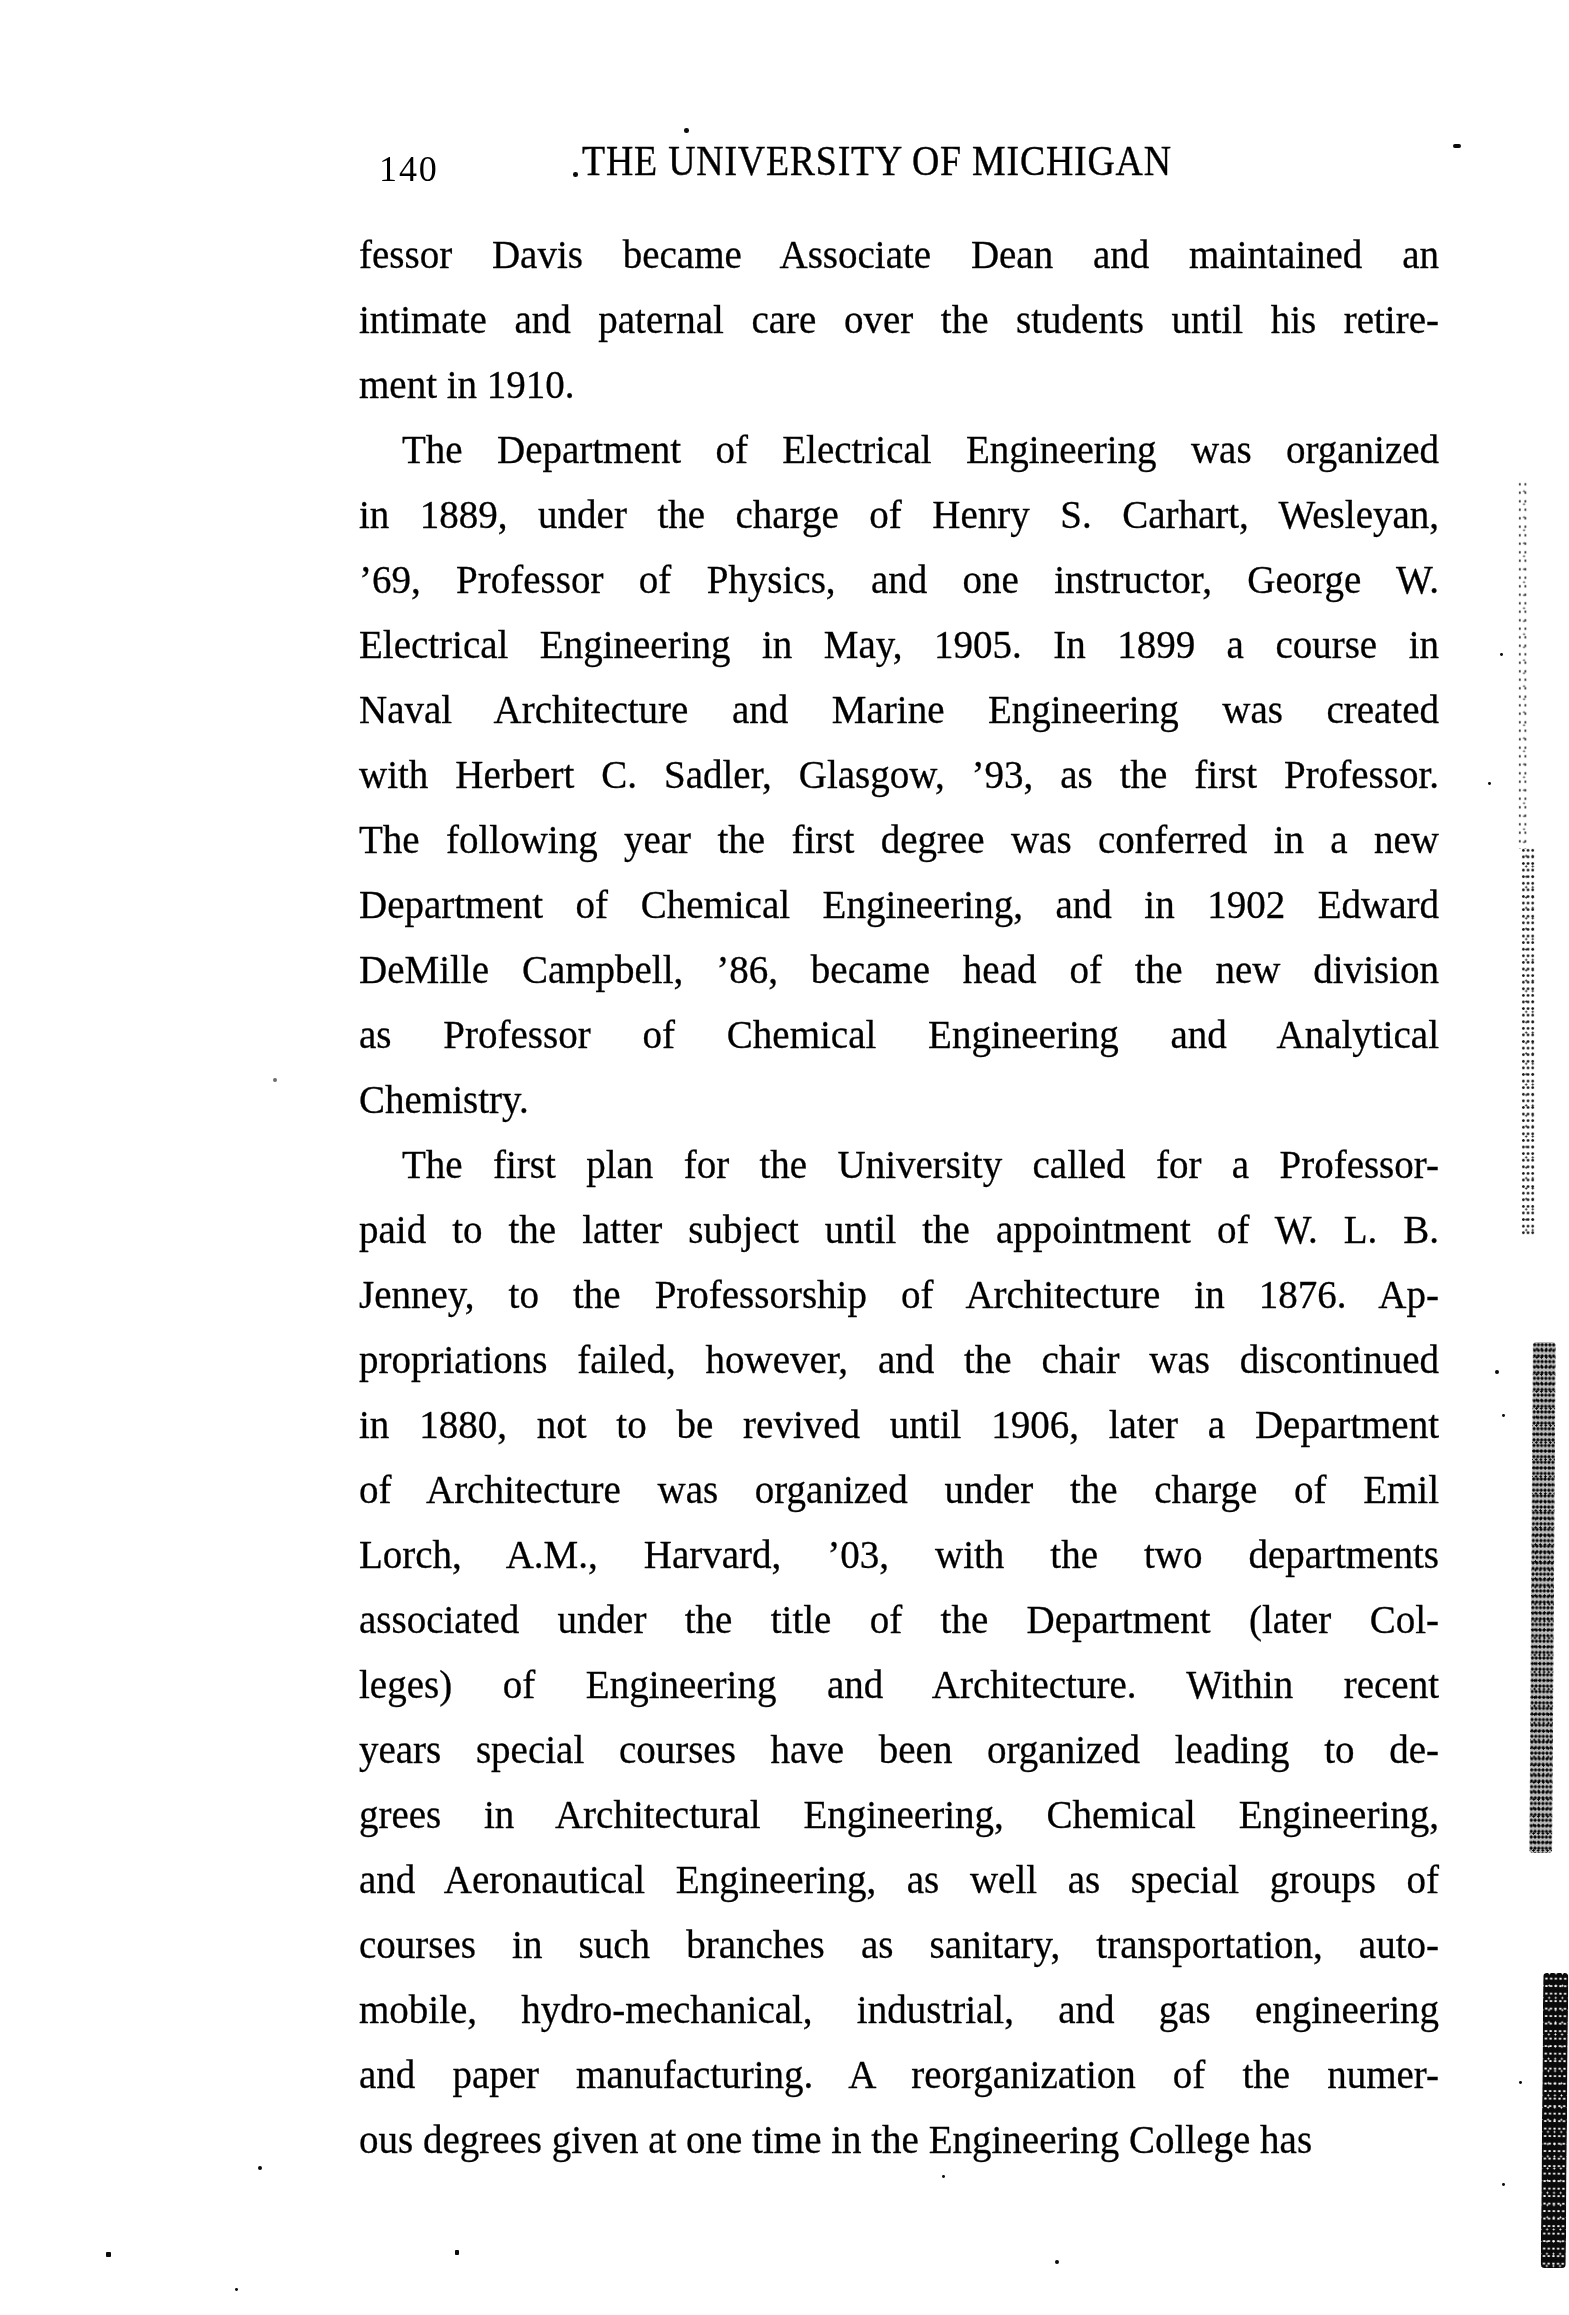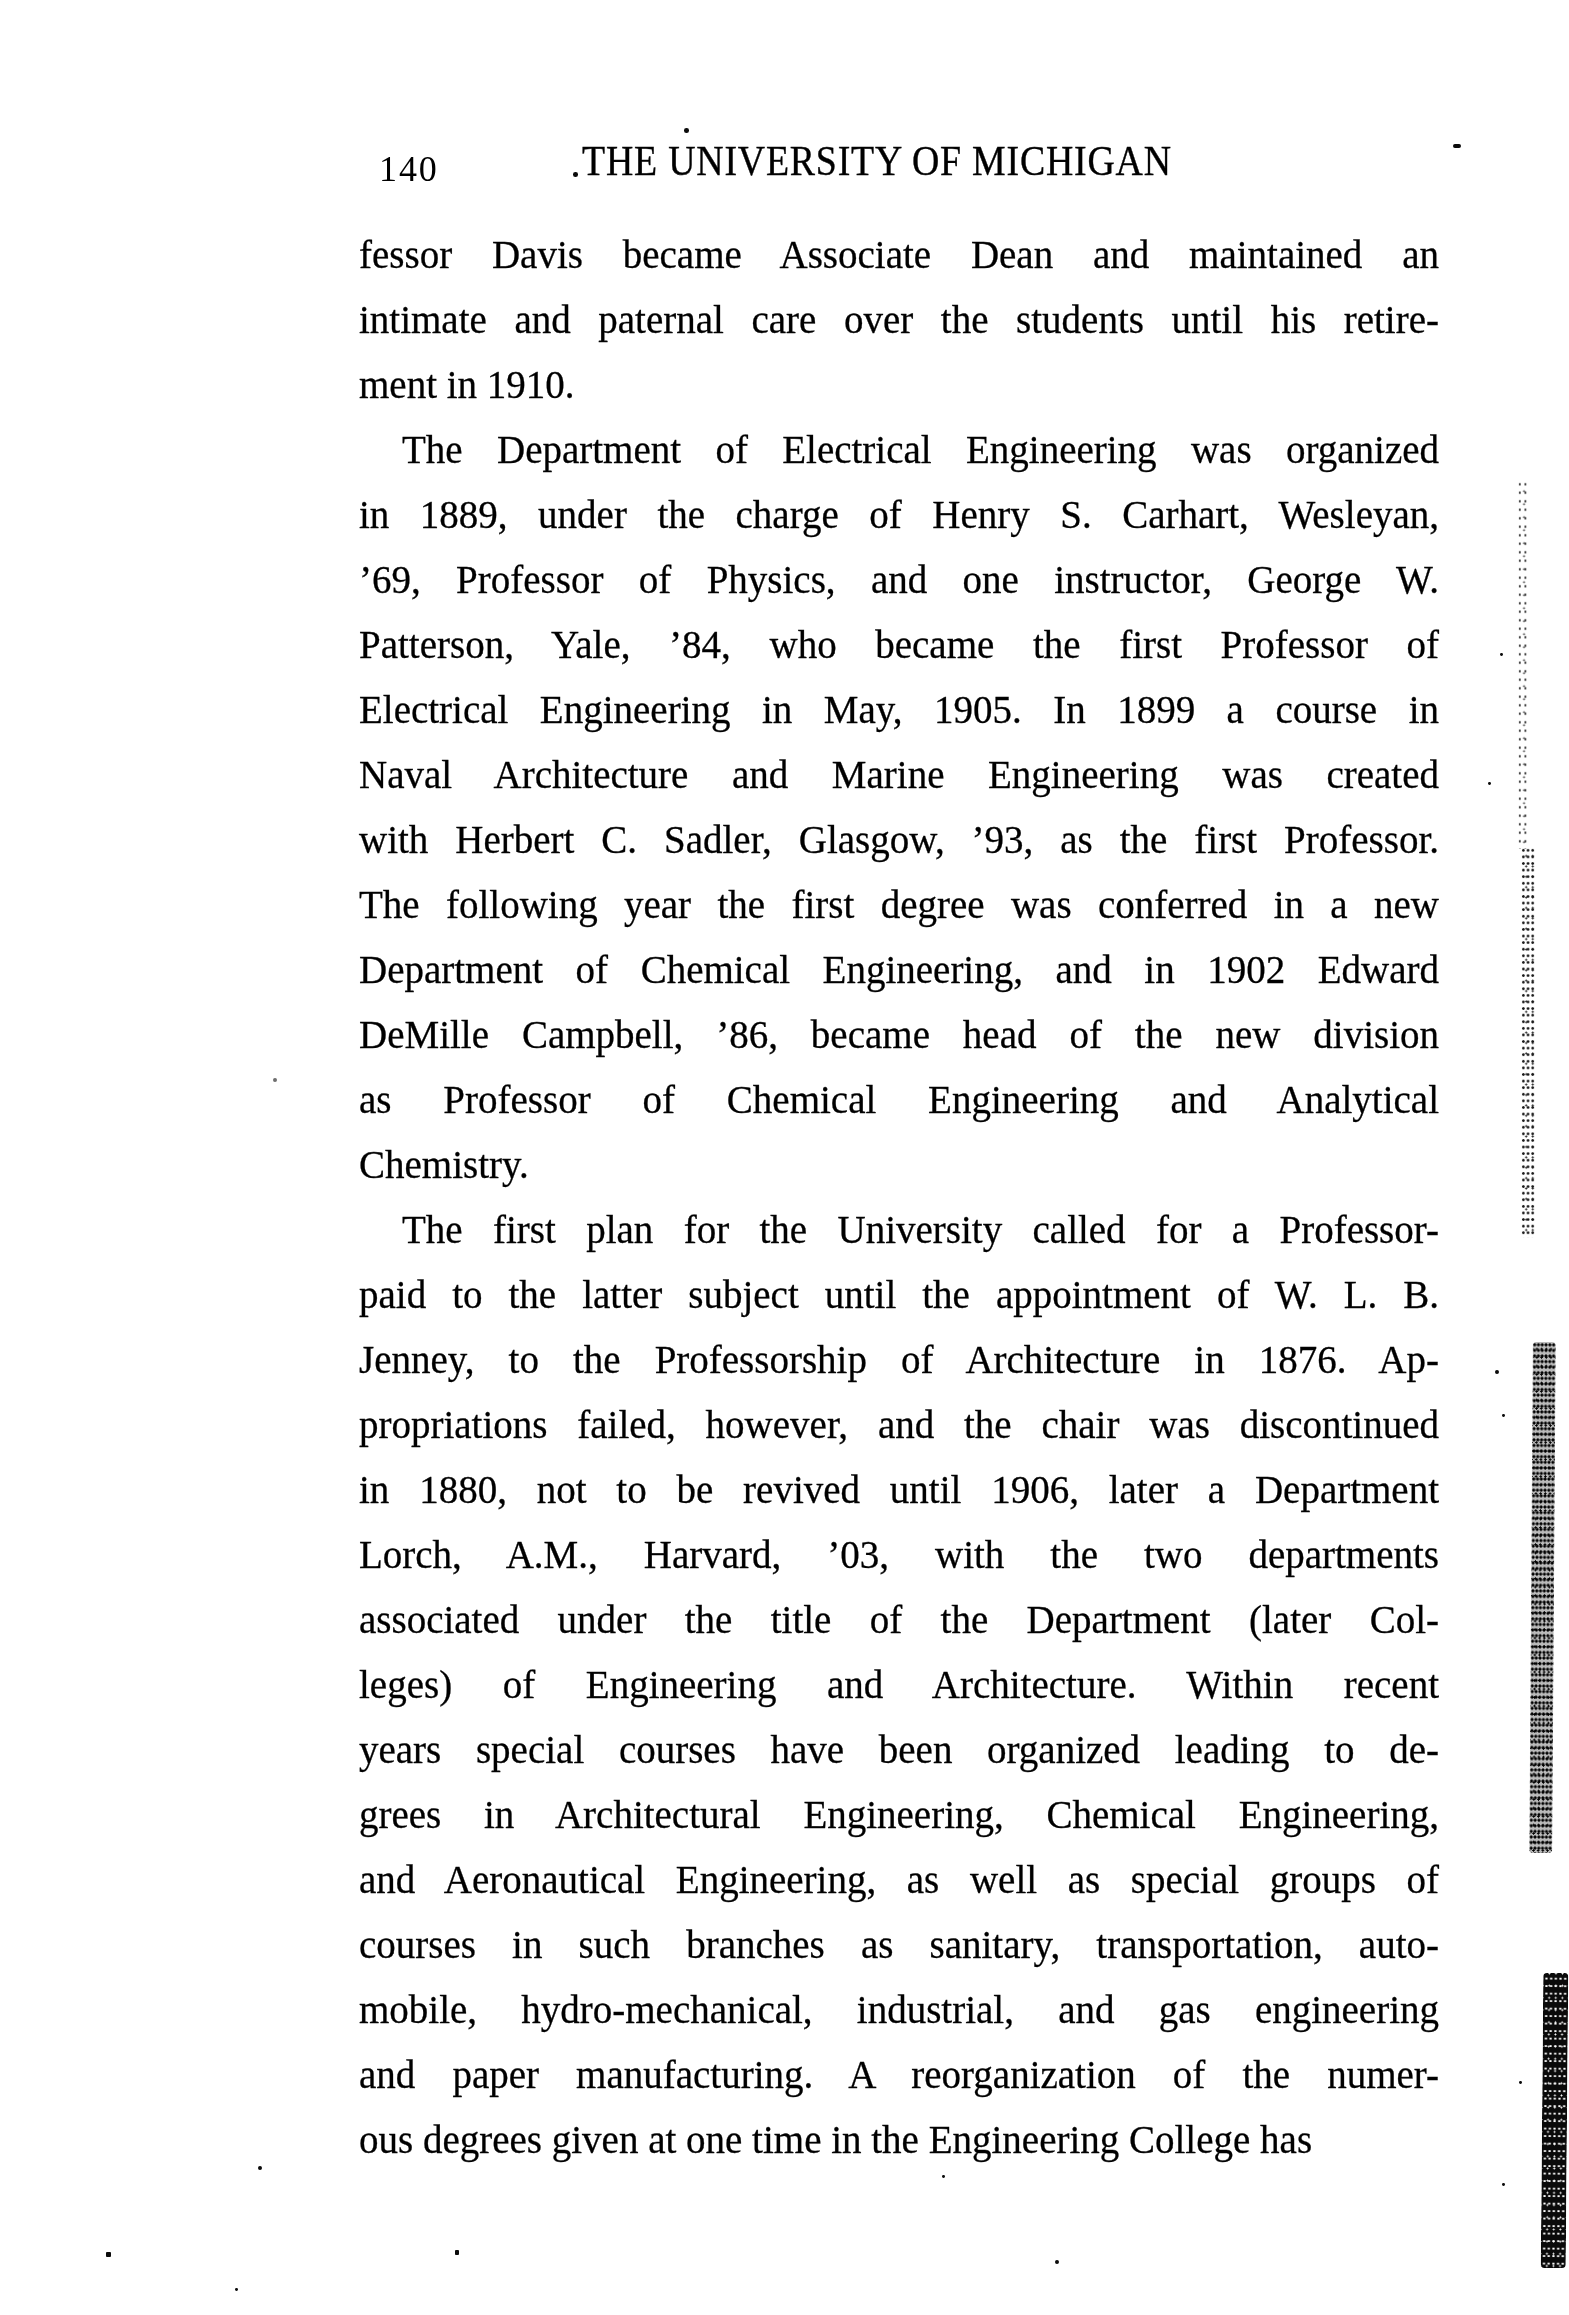--- a/index.html
+++ b/index.html
@@ -103,34 +103,34 @@
   <div id="pagenum">140</div>
   <div id="runtitle">THE UNIVERSITY OF MICHIGAN</div>
 
   <div id="bodytext">
     <div class="ln">fessor Davis became Associate Dean and maintained an</div>
     <div class="ln">intimate and paternal care over the students until his retire-</div>
     <div class="ln last">ment in 1910.</div>
     <div class="ln ind">The Department of Electrical Engineering was organized</div>
     <div class="ln">in 1889, under the charge of Henry S. Carhart, Wesleyan,</div>
     <div class="ln">’69, Professor of Physics, and one instructor, George W.</div>
-    <div class="ln">Patterson, Yale, ’84, who became the first Professor of</div>
     <div class="ln">Electrical Engineering in May, 1905.  In 1899 a course in</div>
     <div class="ln">Naval Architecture and Marine Engineering was created</div>
     <div class="ln">with Herbert C. Sadler, Glasgow, ’93, as the first Professor.</div>
     <div class="ln">The following year the first degree was conferred in a new</div>
     <div class="ln">Department of Chemical Engineering, and in 1902 Edward</div>
     <div class="ln">DeMille Campbell, ’86, became head of the new division</div>
     <div class="ln">as Professor of Chemical Engineering and Analytical</div>
     <div class="ln last">Chemistry.</div>
     <div class="ln ind">The first plan for the University called for a Professor-</div>
     <div class="ln">paid to the latter subject until the appointment of W. L. B.</div>
     <div class="ln">Jenney, to the Professorship of Architecture in 1876.  Ap-</div>
     <div class="ln">propriations failed, however, and the chair was discontinued</div>
     <div class="ln">in 1880, not to be revived until 1906, later a Department</div>
+    <div class="ln">of Architecture was organized under the charge of Emil</div>
     <div class="ln">Lorch, A.M., Harvard, ’03, with the two departments</div>
     <div class="ln">associated under the title of the Department (later Col-</div>
     <div class="ln">leges) of Engineering and Architecture.  Within recent</div>
     <div class="ln">years special courses have been organized leading to de-</div>
     <div class="ln">grees in Architectural Engineering, Chemical Engineering,</div>
     <div class="ln">and Aeronautical Engineering, as well as special groups of</div>
     <div class="ln">courses in such branches as sanitary, transportation, auto-</div>
     <div class="ln">mobile, hydro-mechanical, industrial, and gas engineering</div>
     <div class="ln">and paper manufacturing.  A reorganization of the numer-</div>
     <div class="ln last">ous degrees given at one time in the Engineering College has</div>

